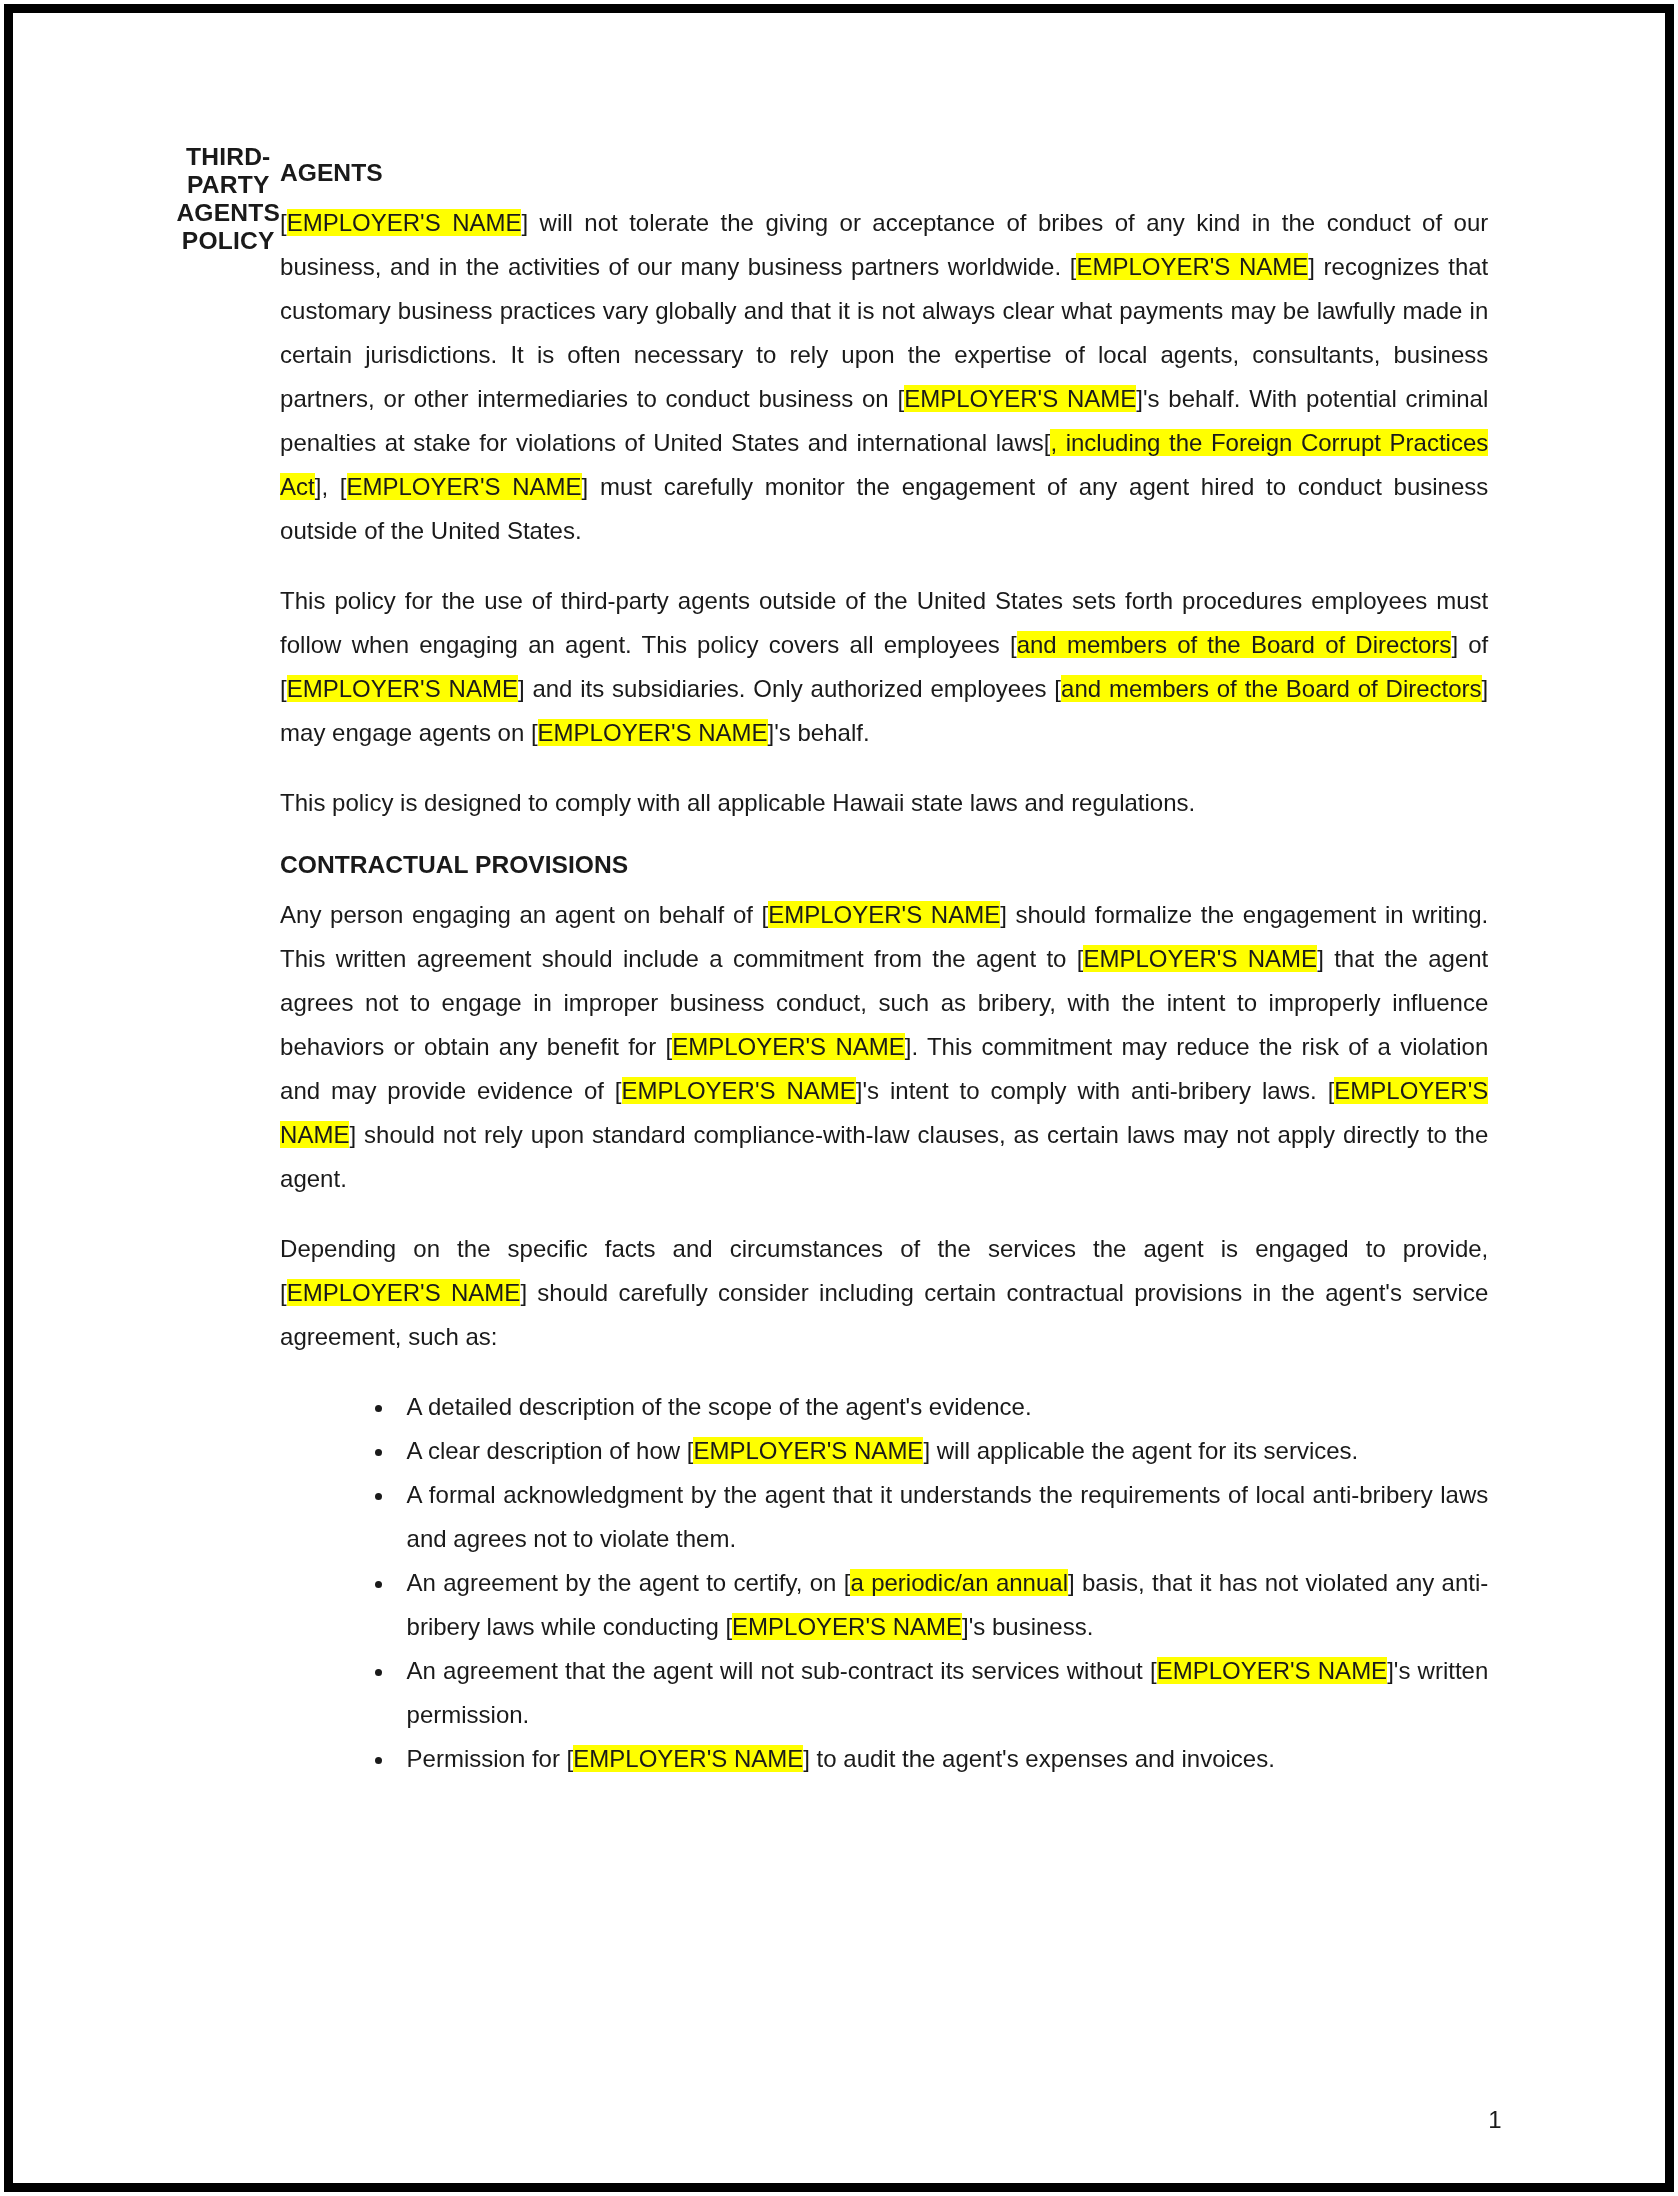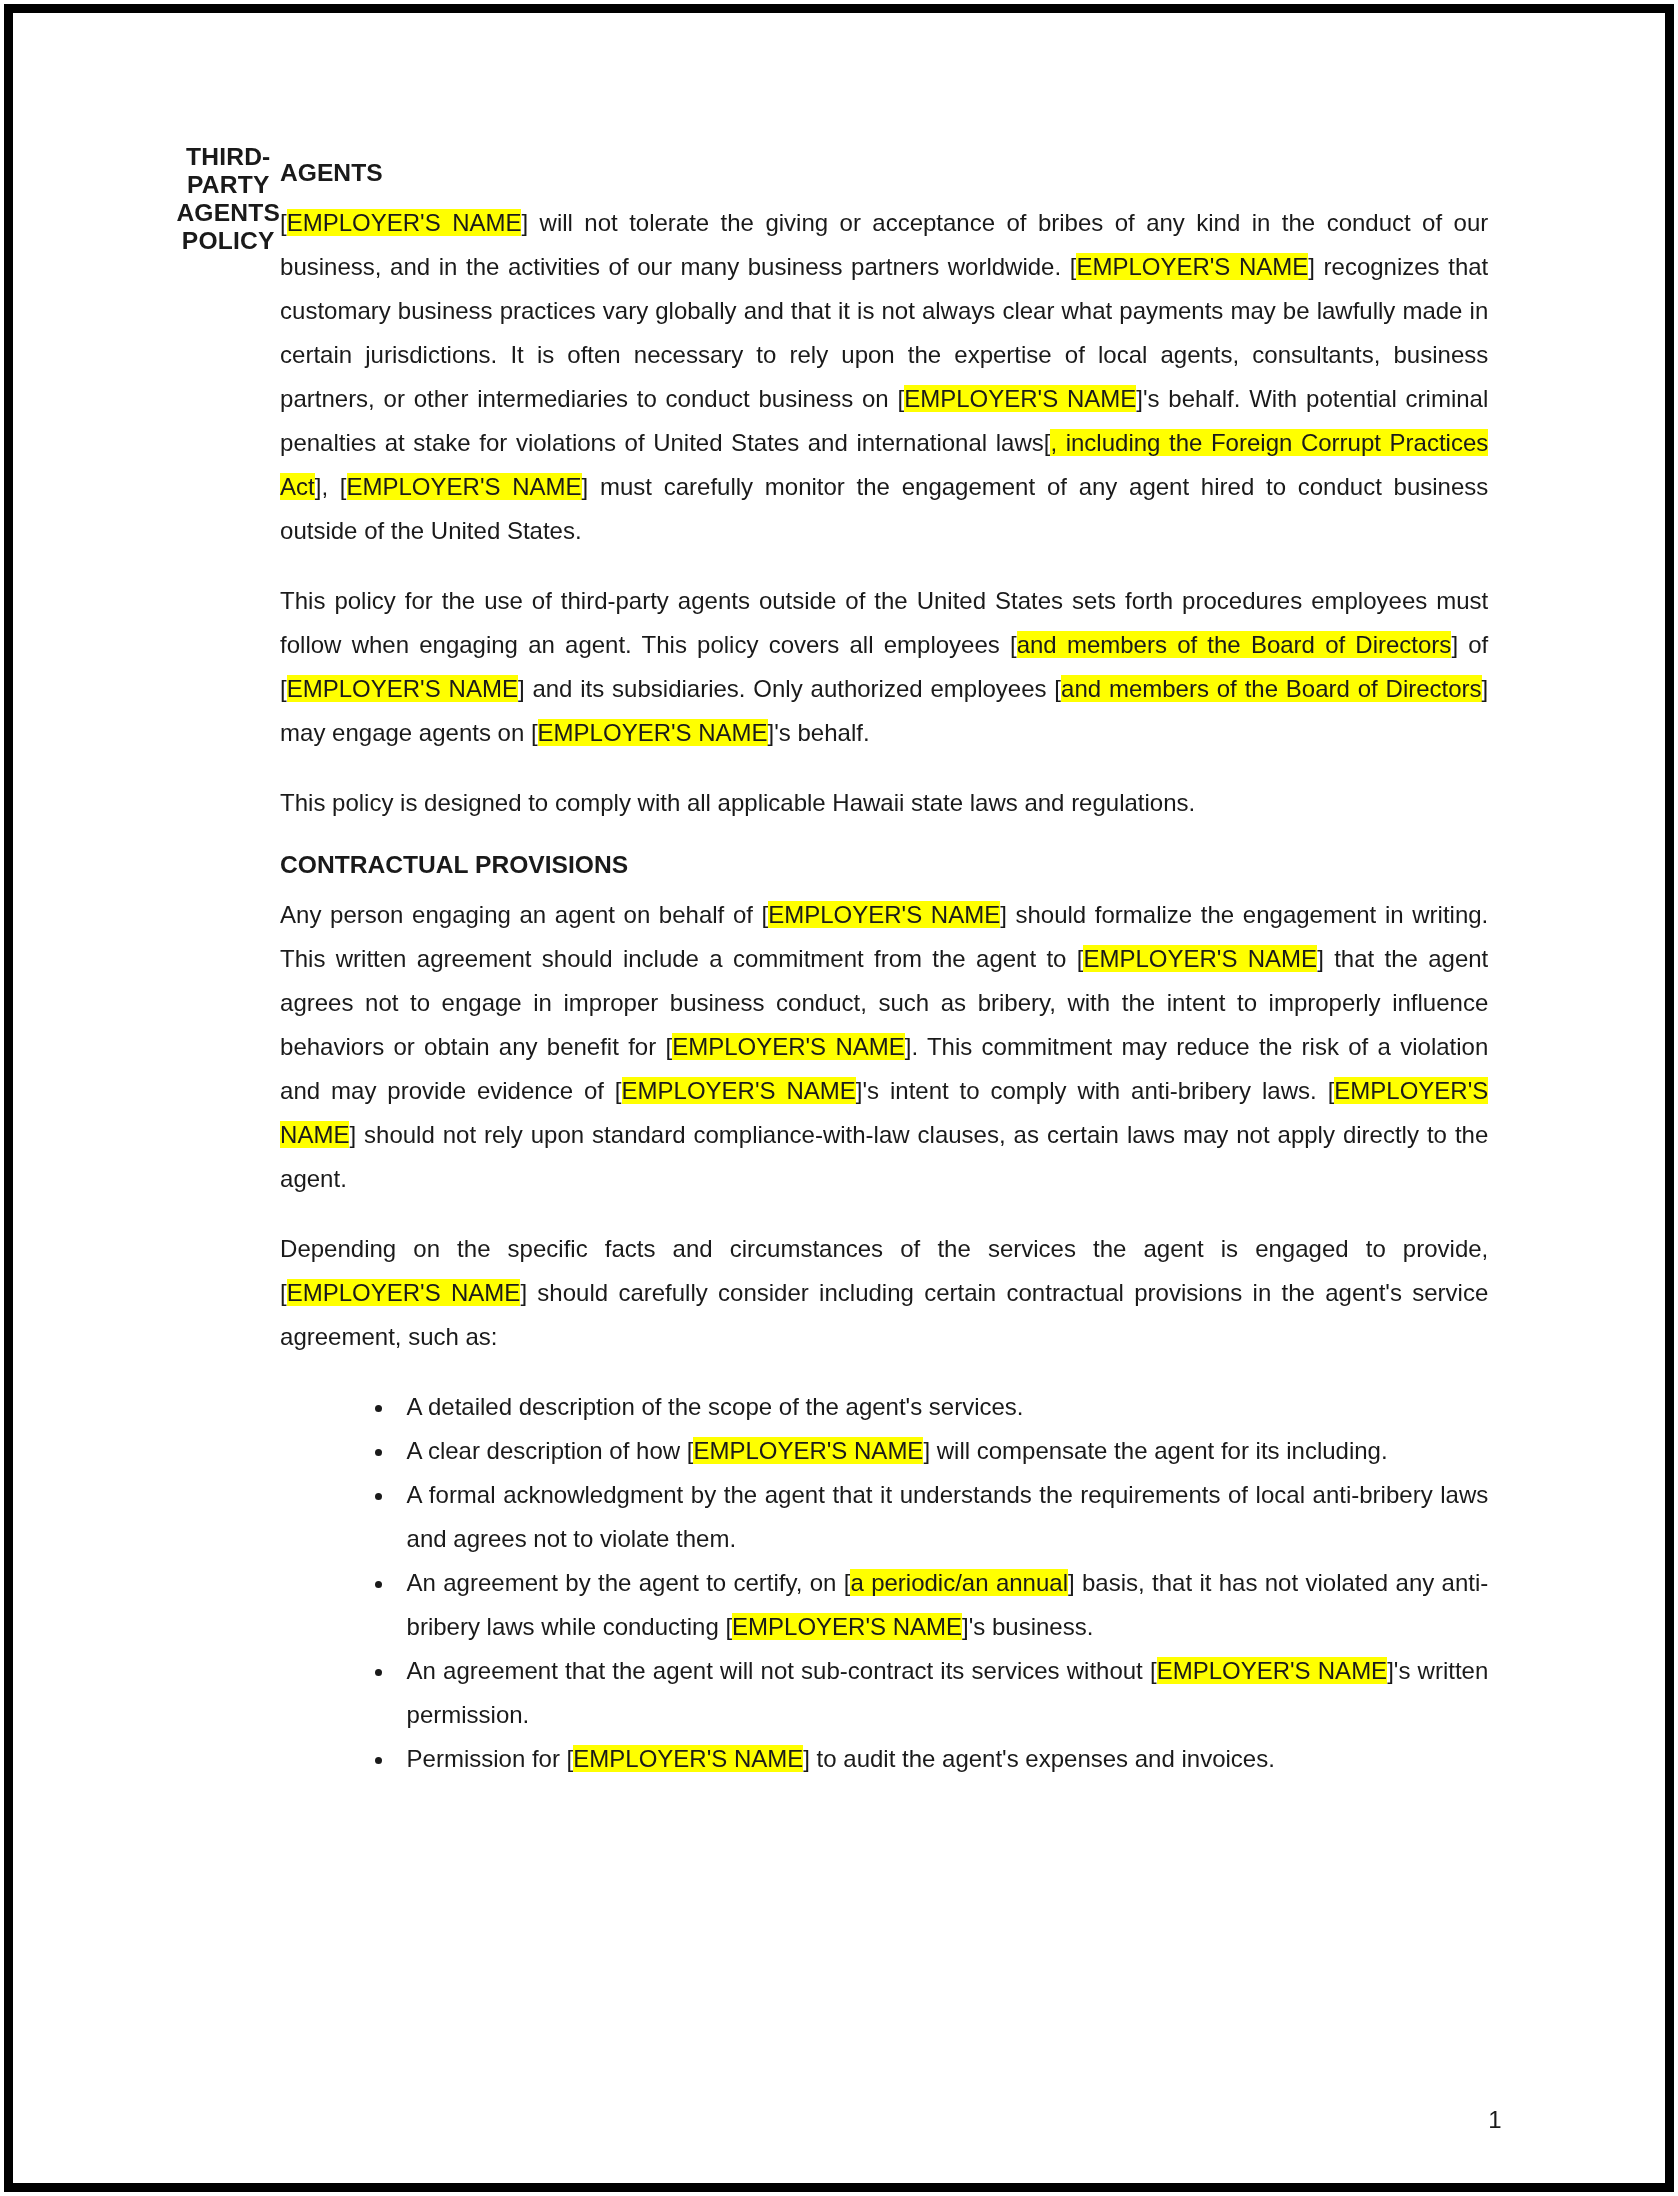--- a/index.html
+++ b/index.html
@@ -74,22 +74,22 @@
     <h1 class="doc-title">THIRD-PARTY AGENTS POLICY</h1>
     <div id="doc-content">
         <h2 class="section-heading">AGENTS</h2>
         <p class="para"><span>[</span><span class="hl">EMPLOYER'S NAME</span><span>] will not tolerate the giving or acceptance of bribes of any kind in the conduct of our business, and in the activities of our many business partners worldwide. [</span><span class="hl">EMPLOYER'S NAME</span><span>] recognizes that customary business practices vary globally and that it is not always clear what payments may be lawfully made in certain jurisdictions. It is often necessary to rely upon the expertise of local agents, consultants, business partners, or other intermediaries to conduct business on [</span><span class="hl">EMPLOYER'S NAME</span><span>]'s behalf. With potential criminal penalties at stake for violations of United States and international laws[</span><span class="hl">, including the Foreign Corrupt Practices Act</span><span>], [</span><span class="hl">EMPLOYER'S NAME</span><span>] must carefully monitor the engagement of any agent hired to conduct business outside of the United States.</span></p>
         <p class="para"><span>This policy for the use of third-party agents outside of the United States sets forth procedures employees must follow when engaging an agent. This policy covers all employees [</span><span class="hl">and members of the Board of Directors</span><span>] of [</span><span class="hl">EMPLOYER'S NAME</span><span>] and its subsidiaries. Only authorized employees [</span><span class="hl">and members of the Board of Directors</span><span>] may engage agents on [</span><span class="hl">EMPLOYER'S NAME</span><span>]'s behalf.</span></p>
         <p class="para"><span>This policy is designed to comply with all applicable Hawaii state laws and regulations.</span></p>
         <h2 class="section-heading">CONTRACTUAL PROVISIONS</h2>
         <p class="para"><span>Any person engaging an agent on behalf of [</span><span class="hl">EMPLOYER'S NAME</span><span>] should formalize the engagement in writing. This written agreement should include a commitment from the agent to [</span><span class="hl">EMPLOYER'S NAME</span><span>] that the agent agrees not to engage in improper business conduct, such as bribery, with the intent to improperly influence behaviors or obtain any benefit for [</span><span class="hl">EMPLOYER'S NAME</span><span>]. This commitment may reduce the risk of a violation and may provide evidence of [</span><span class="hl">EMPLOYER'S NAME</span><span>]'s intent to comply with anti-bribery laws. [</span><span class="hl">EMPLOYER'S NAME</span><span>] should not rely upon standard compliance-with-law clauses, as certain laws may not apply directly to the agent.</span></p>
         <p class="para"><span>Depending on the specific facts and circumstances of the services the agent is engaged to provide, [</span><span class="hl">EMPLOYER'S NAME</span><span>] should carefully consider including certain contractual provisions in the agent's service agreement, such as:</span></p>
         <ul class="bullets">
-          <li><span>A detailed description of the scope of the agent's services.</span></li>
-          <li><span>A clear description of how [</span><span class="hl">EMPLOYER'S NAME</span><span>] will compensate the agent for its including.</span></li>
+          <li><span>A detailed description of the scope of the agent's evidence.</span></li>
+          <li><span>A clear description of how [</span><span class="hl">EMPLOYER'S NAME</span><span>] will applicable the agent for its services.</span></li>
           <li><span>A formal acknowledgment by the agent that it understands the requirements of local anti-bribery laws and agrees not to violate them.</span></li>
           <li><span>An agreement by the agent to certify, on [</span><span class="hl">a periodic/an annual</span><span>] basis, that it has not violated any anti-bribery laws while conducting [</span><span class="hl">EMPLOYER'S NAME</span><span>]'s business.</span></li>
           <li><span>An agreement that the agent will not sub-contract its services without [</span><span class="hl">EMPLOYER'S NAME</span><span>]'s written permission.</span></li>
           <li><span>Permission for [</span><span class="hl">EMPLOYER'S NAME</span><span>] to audit the agent's expenses and invoices.</span></li>
         </ul>
       </div>
     <div class="page-number">1</div>
   </div>
 </div>
 

